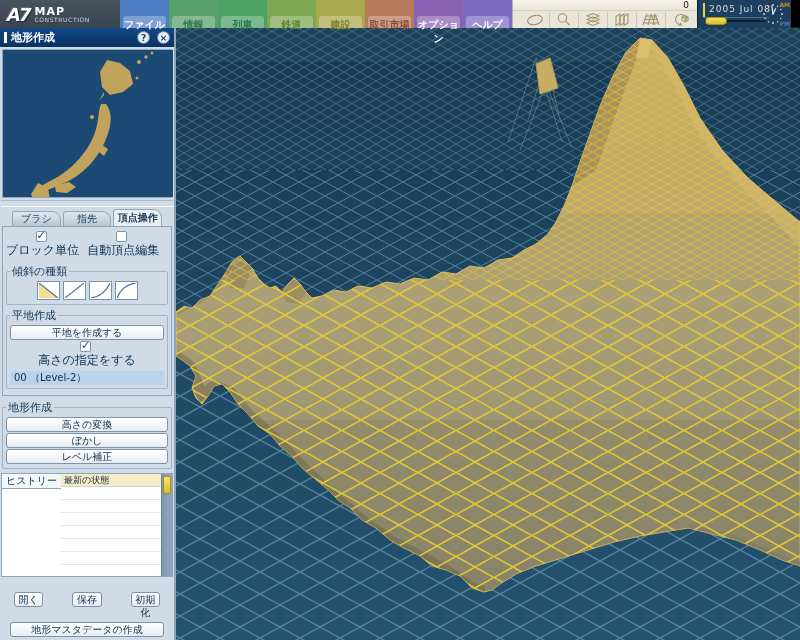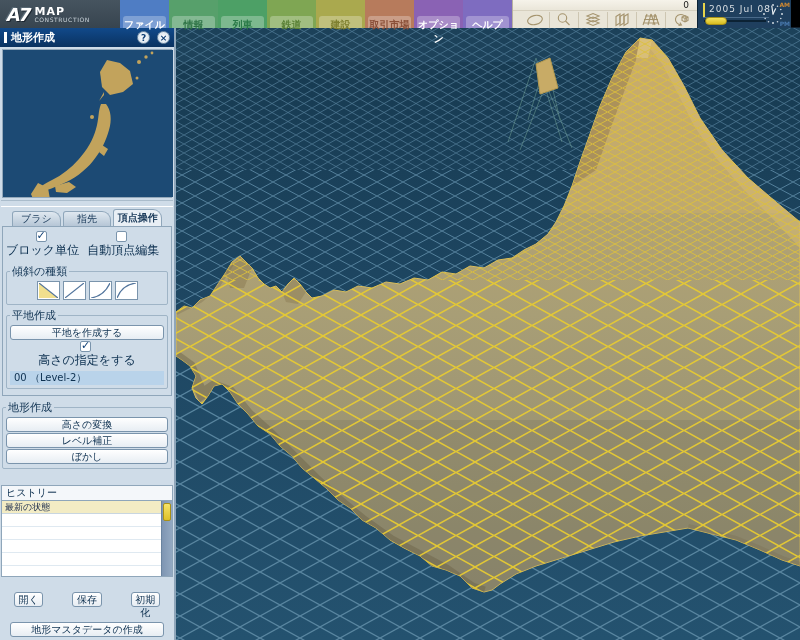--- a/index.html
+++ b/index.html
@@ -54,21 +54,21 @@
   .checkbox.checked::after { content:"✓"; color:#0d3d73; font-weight:bold; font-size:11px; position:absolute; top:-3px; left:0px; }
   .check-pair { display:flex; gap:8px; }
 
   fieldset { border:1px solid #9fb4c6; margin:3px 0 2px; padding:1px 3px 3px; border-radius:2px; }
   legend { font-size:11px; color:#0d3050; padding:0 2px; }
   .slope-icons { display:flex; gap:3px; justify-content:center; padding:1px 0; }
   .slope-btn { width:23px; height:19px; background:#fff; border:1px solid #7a94ac; display:flex; align-items:center; justify-content:center; }
   .wide-btn { display:block; width:100%; background:linear-gradient(#ffffff,#e7edf3); border:1px solid #7a94ac; border-radius:3px; font-size:10px; color:#0d3050; height:15px; line-height:13px; text-align:center; margin:1px 0; font-family:inherit; }
   .level-field { background:#b9d3ea; font-size:10px; color:#0d3050; padding:0 4px; height:14px; line-height:14px; margin-top:1px; }
 
-  .history { flex:1; margin:16px 1px 1px; border:1px solid #8fa6ba; background:#fff; display:flex; flex-direction:column; overflow:hidden; }
+  .history { flex:1; margin:4px 1px 1px; border:1px solid #8fa6ba; background:#fff; display:flex; flex-direction:row; overflow:hidden; }
   .history-header { font-size:10px; color:#0d3050; padding:0 4px; border-bottom:1px solid #8fa6ba; background:#f4f7fa; height:15px; line-height:14px; flex:none; }
   .history-list { flex:1; position:relative; }
   .history-rows { margin-right:11px; }
   .history-item { height:13px; line-height:13px; border-bottom:1px solid #dfe9f1; font-size:9px; color:#203050; padding:0 3px; overflow:hidden; }
   .history-item.selected { background:#f3ecc4; border-bottom:1px solid #c9d6e0; }
   .scrollbar { position:absolute; right:0; top:0; bottom:0; width:11px; background:#849ab4; background:linear-gradient(90deg,#7e95b2,#93a9c2); border-left:1px solid #6a84a0; }
   .scroll-thumb { position:absolute; top:2px; left:1px; width:8px; height:18px; background:linear-gradient(#f6e468,#ddc028); border:1px solid #a89018; border-radius:2px; }
 
   .btn-row { display:flex; gap:5px; padding:2px 2px 1px; flex:none; }
   .btn-row .wide-btn { flex:1; margin:12px; }
@@ -291,22 +291,22 @@
           <span class="checkbox checked"></span>
           <span>高さの指定をする</span>
         </div>
         <div class="level-field">00 （Level-2）</div>
       </fieldset>
     </div>
 
     <fieldset style="margin:4px 2px 0;">
       <legend>地形作成</legend>
       <button class="wide-btn">高さの変換</button>
+      <button class="wide-btn">ぼかし</button>
       <button class="wide-btn">レベル補正</button>
-      <button class="wide-btn">ぼかし</button>
     </fieldset>
 
     <div class="history">
       <div class="history-header">ヒストリー</div>
       <div class="history-list">
         <div class="history-rows" id="history-rows">
           <div class="history-item selected">最新の状態</div>
         <div class="history-item"></div>
             <div class="history-item"></div>
             <div class="history-item"></div>

